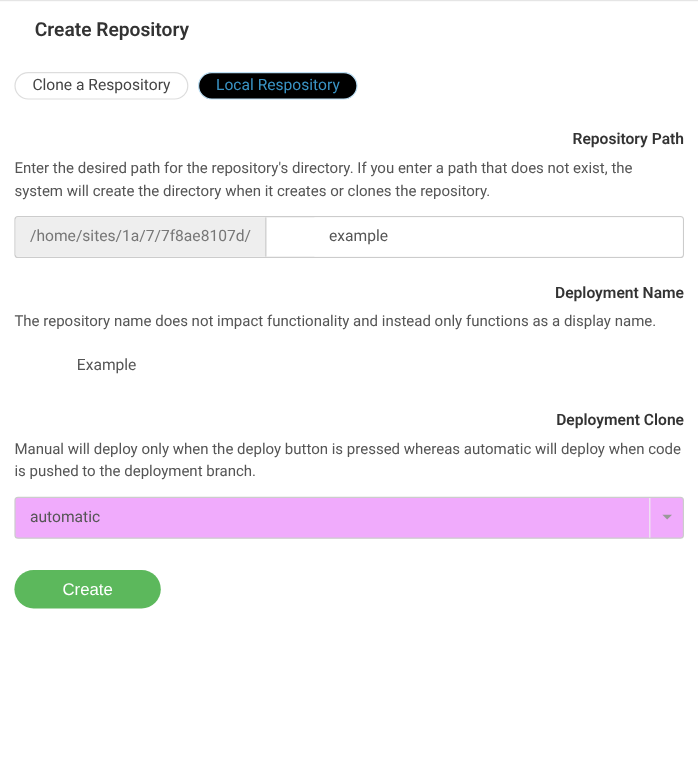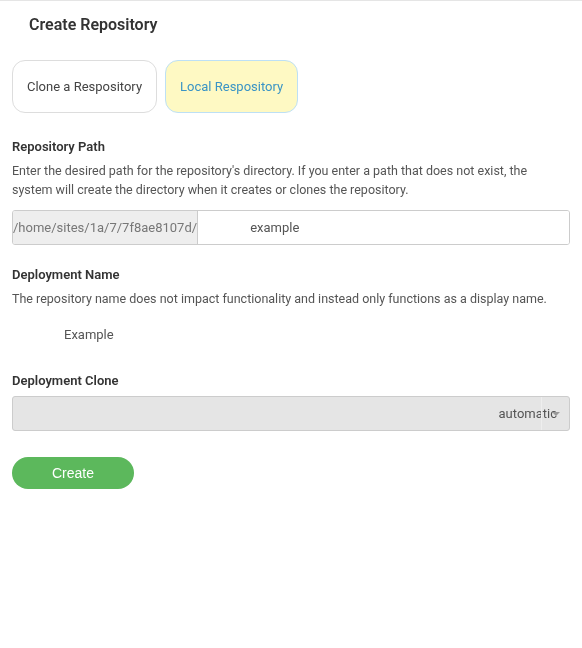--- a/index.html
+++ b/index.html
@@ -18,39 +18,40 @@
     font-weight: 600;
     color: #333;
     margin: 4px 0 26px 17px;
   }
   .tabs {
     display: flex;
     gap: 8px;
     margin-bottom: 26px;
   }
   .tab {
-    padding: 18px 14px;
+    padding: 3px 14px;
     border: 1px solid #ddd;
     border-radius: 13px;
     background: #fff;
     font-size: 13px;
     color: #444;
     cursor: pointer;
   }
   .tab.active {
     border: 1px solid #bde0f5;
-    background: #fef9c3;
+    background: #000000;
     color: #3a94c5;
   }
   .section { margin-bottom: 22px; }
   .label {
     font-weight: 600;
     font-size: 13px;
     color: #333;
     margin-bottom: 8px;
+    text-align: right;
   }
   .desc {
     font-size: 12.5px;
     color: #555;
     line-height: 1.5;
     margin-bottom: 10px;
   }
   .hint {
     font-size: 11px;
     color: #888;
@@ -58,21 +59,21 @@
   }
   .input-row {
     display: flex;
     border: 1px solid #ccc;
     border-radius: 3px;
     overflow: hidden;
   }
   .prefix {
     background: #eee;
     color: #777;
-    padding: 9px 0;
+    padding: 9px 12px;
     border-right: 1px solid #ccc;
     font-size: 13px;
     white-space: nowrap;
   }
   input[type=text] {
     flex: 1;
     border: none;
     outline: none;
     padding: 9px 12px;
     font-size: 13px;
@@ -90,22 +91,21 @@
     color: #555;
     font-family: inherit;
     background: #fff;
     outline: none;
   }
   .select-wrap {
     position: relative;
     width: 100%;
     border: 1px solid #ccc;
     border-radius: 3px;
-    background: #e5e5e5;
-    text-align: right;
+    background: #f0abfc;
   }
   .select-wrap .select-value {
     padding: 9px 12px;
     font-size: 13px;
     color: #555;
   }
   .select-wrap .caret-box {
     position: absolute;
     right: 0;
     top: 0;
@@ -158,20 +158,21 @@
   </div>
 
   <div class="section">
     <div class="label">Deployment Name</div>
     <div class="desc">The repository name does not impact functionality and instead only functions as a display name.</div>
     <input type="text" class="field" value="Example" style="">
   </div>
 
   <div class="section">
     <div class="label">Deployment Clone</div>
+    <div class="desc">Manual will deploy only when the deploy button is pressed whereas automatic will deploy when code is pushed to the deployment branch.</div>
     <div class="select-wrap">
       <div class="select-value">automatic</div>
       <div class="caret-box">
         <div class="caret"></div>
       </div>
     </div>
   </div>
 
 
   <div class="footer">

